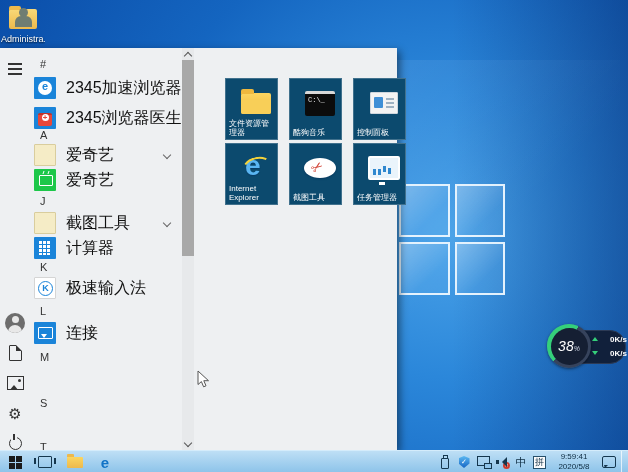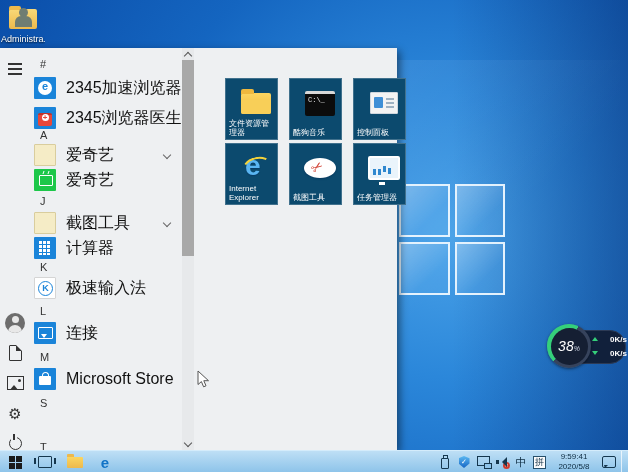--- a/index.html
+++ b/index.html
@@ -266,24 +266,20 @@
         <span>L</span>
       </div>
     <div class="item" style="top:272px">
       <span class="ai blue i-connect"></span>
       <span class="al">连接</span>
     </div>
 
     <div class="hdr" style="top:302px">
         <span>M</span>
       </div>
-    <div class="item" style="top:318px">
-      <span class="ai blue i-store"></span>
-      <span class="al">Microsoft Store</span>
-    </div>
 
     <div class="hdr" style="top:348px">
         <span>S</span>
       </div>
 
     <div class="hdr" style="top:392px">
         <span>T</span>
       </div>
 
     <div class="sbar">

